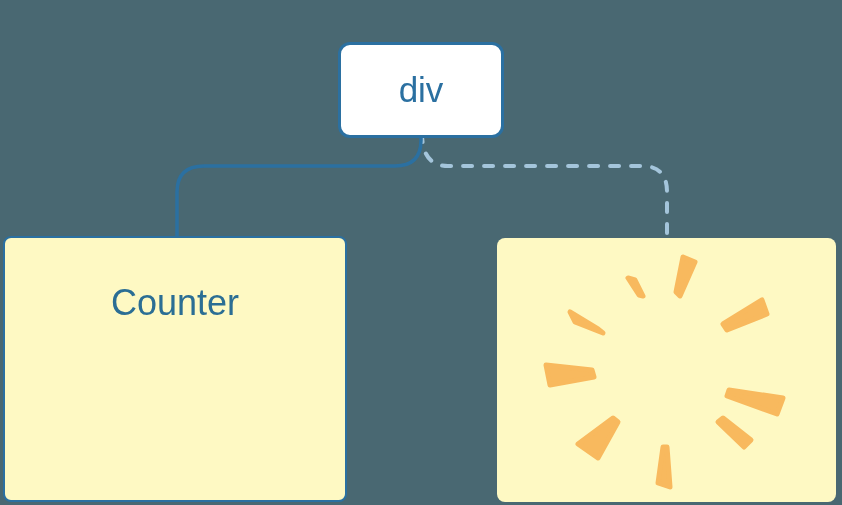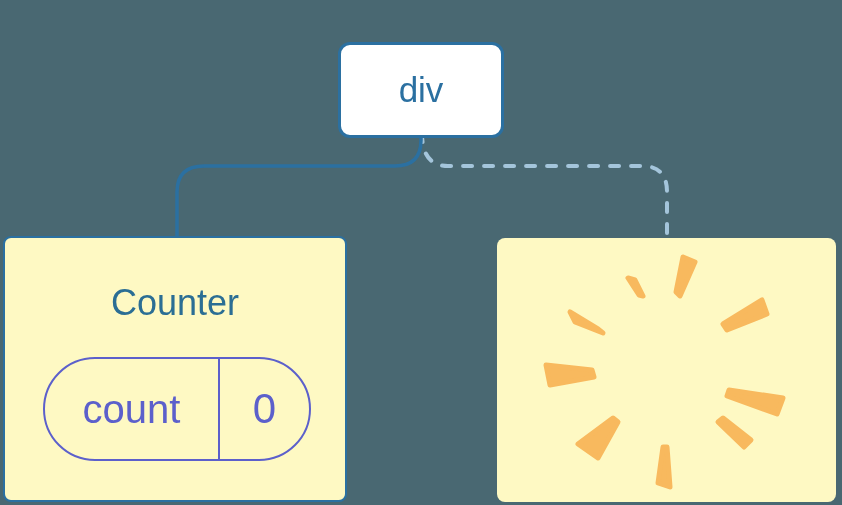--- a/index.html
+++ b/index.html
@@ -106,29 +106,20 @@
     <path d="M422,133 Q422,166 448,166 L642,166 Q667,166 667,192 L667,240" fill="none" stroke-width="4" stroke-linecap="round" stroke-dasharray="9 12" stroke="#A4C5DB"></path>
     <path d="M421,101 L421,140 Q421,166 395,166 L204,166 Q177,166 177,192 L177,237" fill="none" stroke-width="3.5" stroke-linecap="round" stroke="#2B70A1"></path>
   </svg>
 
   <div class="node-root">
     <span>div</span>
   </div>
 
   <div class="card card-counter">
     <div class="counter-title">Counter</div>
-    <div class="state-pill">
-      <div class="pill-key-cell">
-        <span>count</span>
-      </div>
-      <div class="pill-divider"></div>
-      <div class="pill-value-cell">
-        <span>0</span>
-      </div>
-    </div>
   </div>
 
   <div class="card card-removed">
     <svg class="poof-svg" viewBox="0 0 339 264">
       <g fill="#F8B95E">
         <g stroke-width="5" stroke-linejoin="round" stroke="#F8B95E">
           <polygon points="186,19 198,24 183,58 179,54"></polygon>
           <polygon points="131,40 138,42 146,58 142,57"></polygon>
           <polygon points="265,62 270,76 230,92 226,86"></polygon>
           <polygon points="73,74 78,84 106,95 101,91"></polygon>

